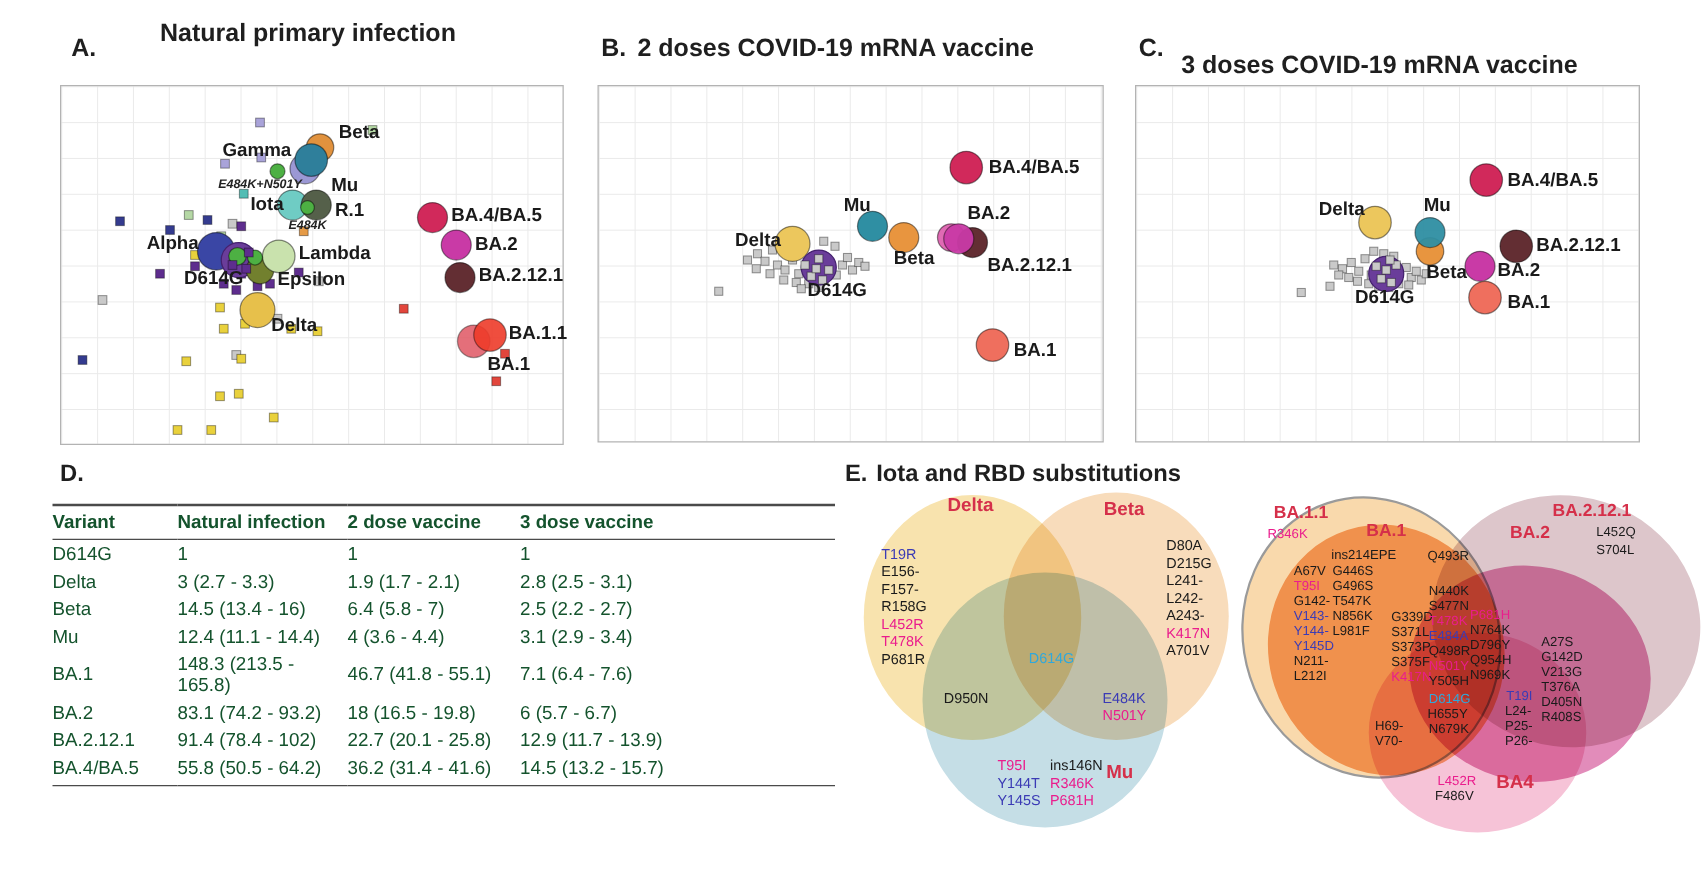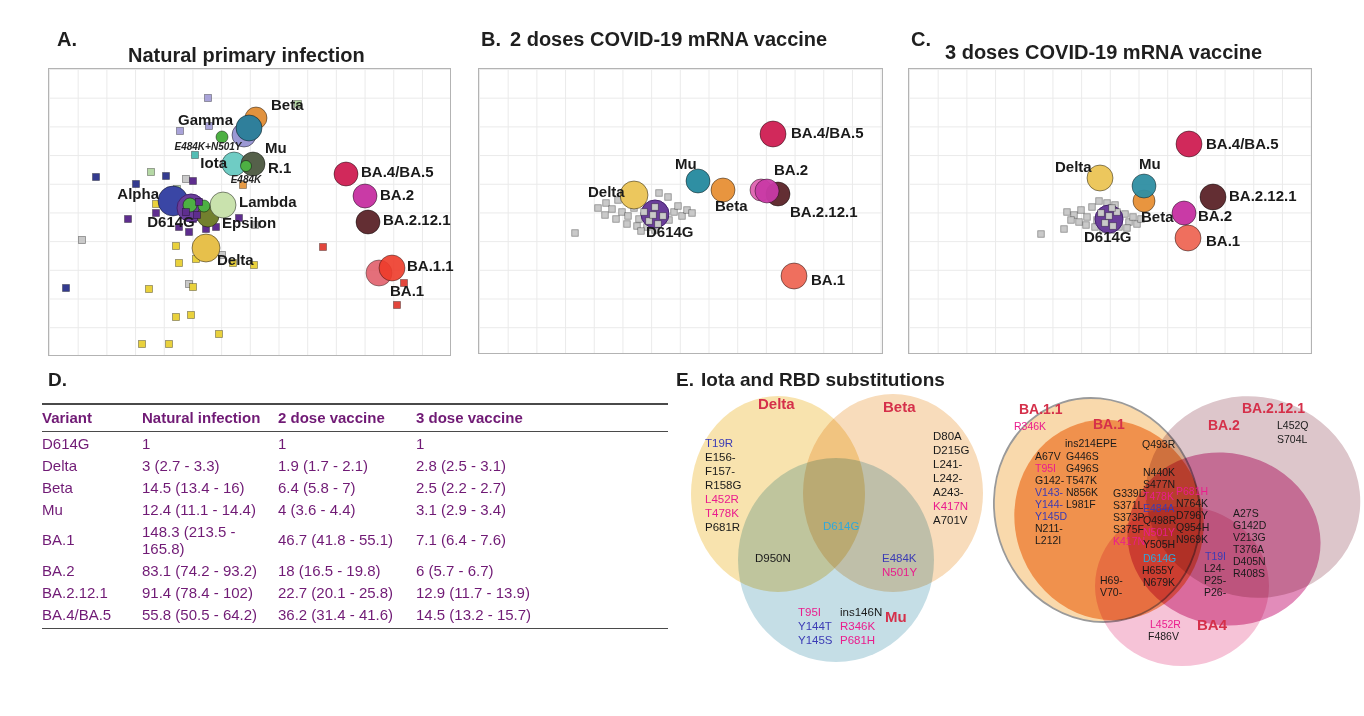--- a/index.html
+++ b/index.html
@@ -10,33 +10,33 @@
                      linear-gradient(to bottom,#eaeaea 1px,transparent 1px);
     background-size:28.7px 28.7px;}
   #map-a{left:48px;top:68px;width:401px;height:286px;}
   #map-b{left:478px;top:68px;width:403px;height:284px;}
   #map-c{left:908px;top:68px;width:402px;height:284px;}
   .panel svg{position:absolute;left:0;top:0;width:100%;height:100%;overflow:visible;}
   .ptitle,.pletter{position:absolute;font-weight:bold;color:#1f1f1f;white-space:nowrap;}
   .t20{font-size:20px;} .t19{font-size:19px;}
   #venn-layer{position:absolute;left:0;top:0;width:1364px;height:716px;pointer-events:none;}
   .tablewrap{position:absolute;left:42px;top:403px;width:626px;}
-  table{border-collapse:collapse;width:100%;font-size:15px;color:#701a75;table-layout:fixed;}
+  table{border-collapse:collapse;width:100%;font-size:15px;color:#14532d;table-layout:fixed;}
   thead th{text-align:left;font-weight:bold;border-top:2px solid #4a4a4a;
            border-bottom:1.5px solid #4a4a4a;padding:4px 0 5px;}
   tbody td{padding:2.5px 0;line-height:17px;}
   tbody tr:last-child td{border-bottom:1.5px solid #4a4a4a;padding-bottom:5px;}
 </style>
 </head>
 <body>
 
 <div class="fig">
 
   <div class="pletter t20" style="left:57px;top:28px;">A.</div>
-  <div class="ptitle t20" style="left:128px;top:44px;">Natural primary infection</div>
+  <div class="ptitle t20" style="left:128px;top:16px;">Natural primary infection</div>
 
   <div class="pletter t20" style="left:481px;top:28px;">B.</div>
   <div class="ptitle t20" style="left:510px;top:28px;">2 doses COVID-19 mRNA vaccine</div>
 
   <div class="pletter t20" style="left:911px;top:28px;">C.</div>
   <div class="ptitle t20" style="left:945px;top:41px;">3 doses COVID-19 mRNA vaccine</div>
 
   <div class="pletter t19" style="left:48px;top:369px;">D.</div>
 
   <div class="pletter t19" style="left:676px;top:369px;">E.</div>

